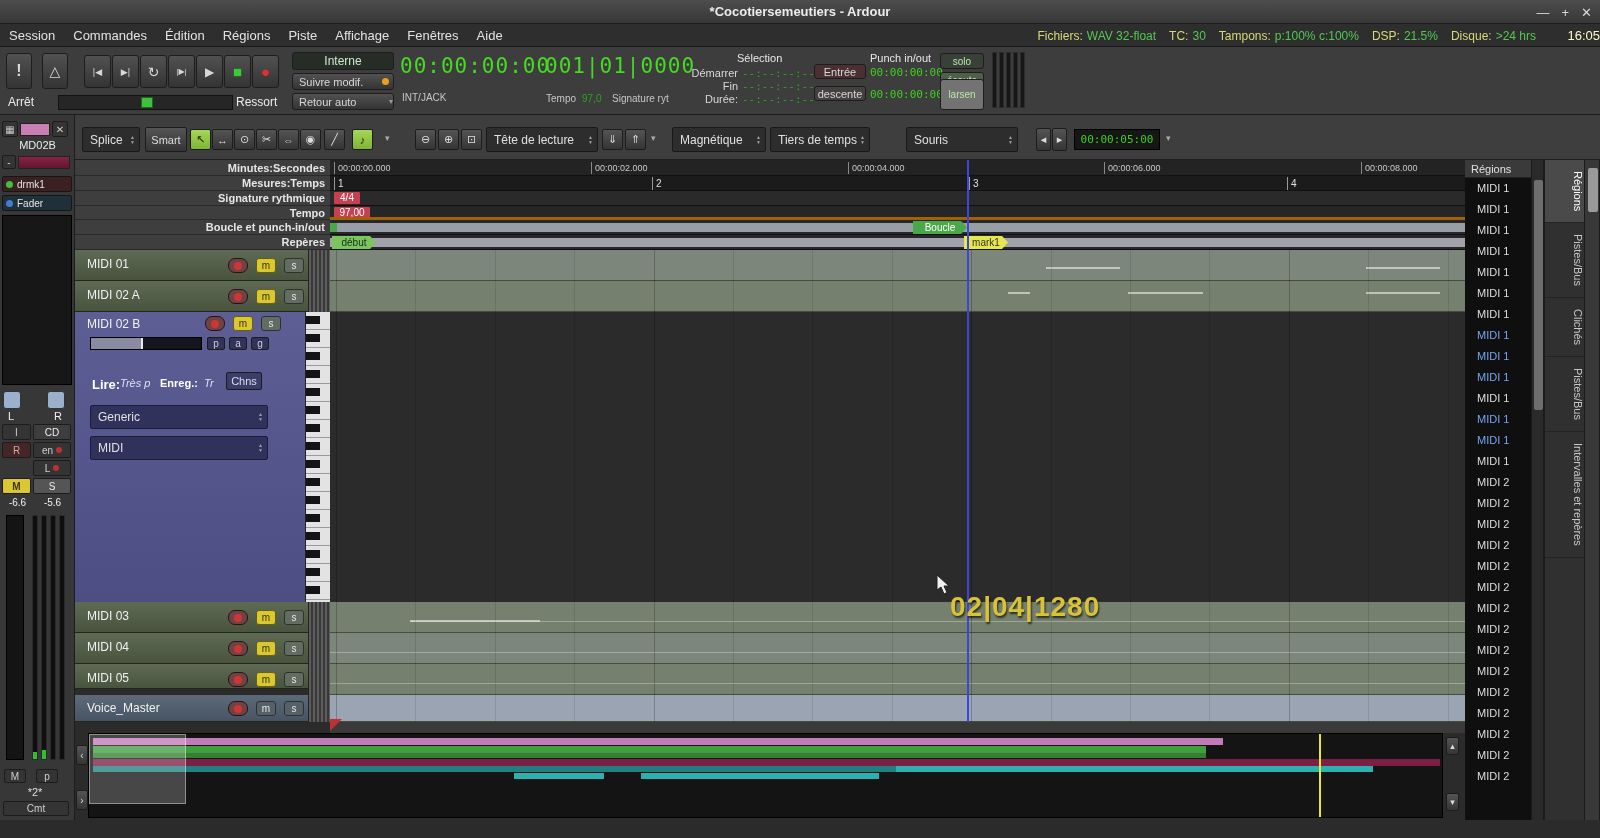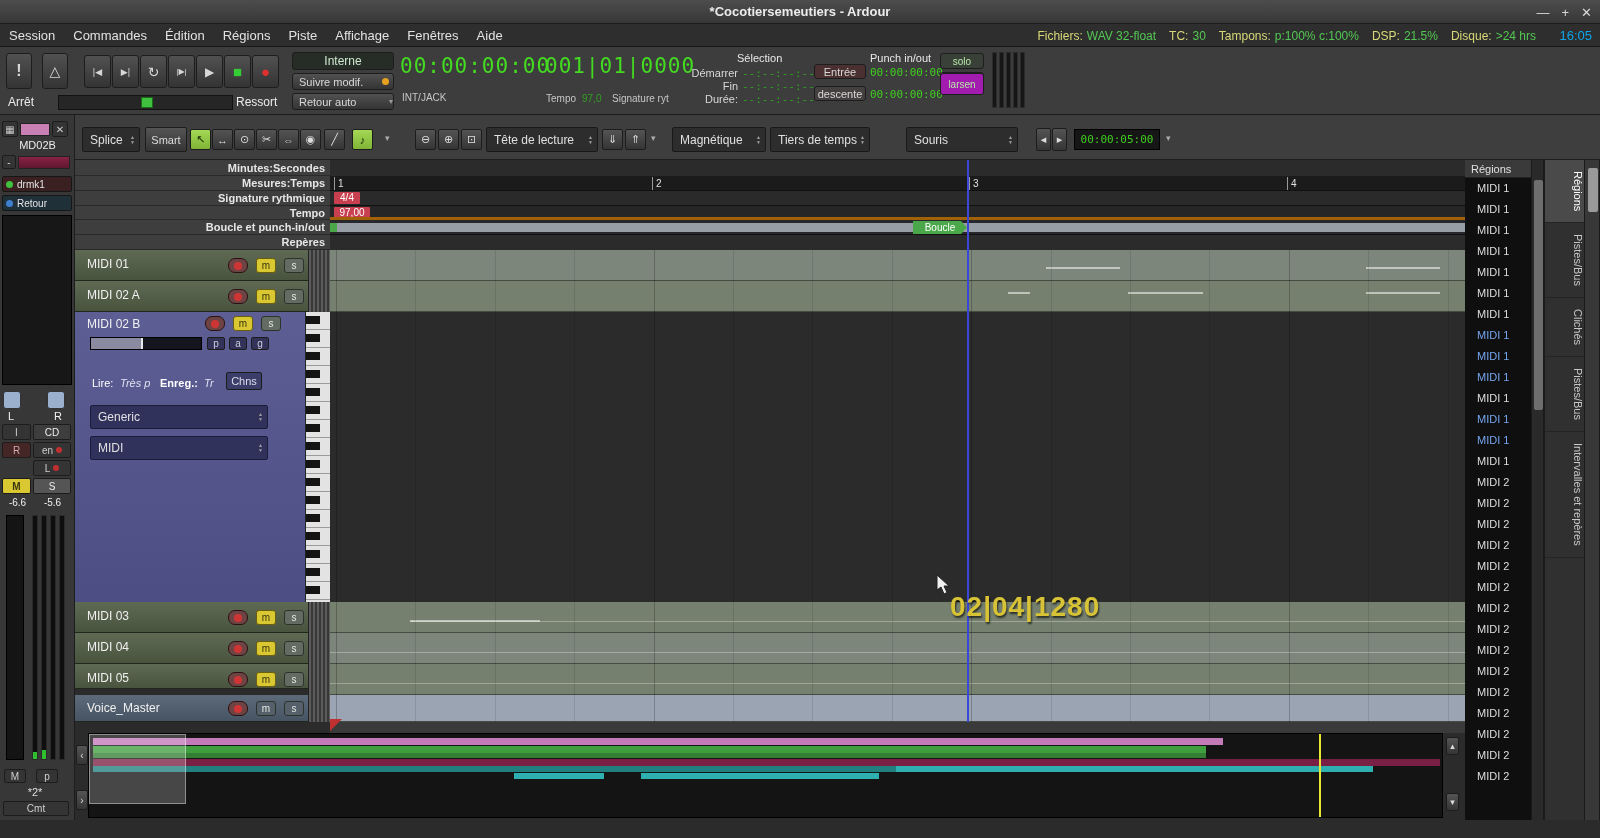--- a/index.html
+++ b/index.html
@@ -9,21 +9,21 @@
 
   
   .titlebar{position:absolute;left:0;top:0;width:1600px;height:24px;background:linear-gradient(#4d4d4d,#373737);border-bottom:1px solid #1d1d1d;display:flex;align-items:center;justify-content:center}
   .titlebar .title{font-weight:bold;color:#ececec;font-size:13px}
   .win-controls{position:absolute;right:8px;top:0;height:24px;display:flex;align-items:center;gap:12px;color:#d8d8d8;font-size:13px}
   .menubar{position:absolute;left:0;top:24px;width:1600px;height:23px;background:#2e2e2e;border-bottom:1px solid #191919;display:flex;align-items:center}
   .menu-item{padding:0 9px;height:23px;line-height:23px;color:#e2e2e2;font-size:13px}
   .menubar-status{position:absolute;right:64px;top:0;height:23px;display:flex;align-items:center;gap:13px;font-size:12px;white-space:nowrap}
   .status-item .slab{color:#d8d878;margin-right:4px}
   .status-item .sval{color:#53c853}
-  .menubar-clock{position:absolute;right:8px;top:0;height:23px;line-height:23px;color:#0ea5e9;font-size:13px}
+  .menubar-clock{position:absolute;right:0;top:0;height:23px;line-height:23px;color:#fef9c3;font-size:13px}
 
   
   .transport{position:absolute;left:0;top:47px;width:1600px;height:68px;background:#3d3d3d;border-bottom:1px solid #1c1c1c}
   .b{position:absolute;background:linear-gradient(#515151,#343434);border:1px solid #1d1d1d;border-radius:3px;color:#d8d8d8;display:flex;align-items:center;justify-content:center;font-size:12px;overflow:hidden}
   .clockbig{position:absolute;font-family:"DejaVu Sans Mono",monospace;font-size:21px;color:#45da22;letter-spacing:1px}
   .clocksub{position:absolute;font-size:10px;color:#c6c6c6}
   .tinygreen{color:#2f9f20}
   .dashclock{position:absolute;font-family:"DejaVu Sans Mono",monospace;font-size:11px;color:#2fa31f}
   .liveclock{position:absolute;font-family:"DejaVu Sans Mono",monospace;font-size:11px;color:#3fd01f}
   .ptitle{position:absolute;font-size:11px;color:#e8e8e8}
@@ -167,21 +167,21 @@
     <div class="plabel" style="left:684px;top:46px;width:54px">Durée:</div>
     <div class="dashclock" style="left:742px;top:46px">--:--:--:--</div>
 
     <div class="b" style="left:814px;top:17px;width:52px;height:15px;background:#4a3030;font-size:11px">Entrée</div>
     <div class="liveclock" style="left:870px;top:19px">00:00:00:00</div>
     <div class="b" style="left:814px;top:39px;width:52px;height:15px;background:#454040;font-size:11px">descente</div>
     <div class="liveclock" style="left:870px;top:41px">00:00:00:00</div>
 
     <div class="b" style="left:940px;top:6px;width:44px;height:16px;font-size:10px;background:#384038;color:#b8e8a8">solo</div>
     <div class="b" style="left:940px;top:25px;width:44px;height:16px;font-size:10px;background:#4f5f48;color:#cfe8b8">écoute</div>
-    <div class="b" style="left:940px;top:26px;width:44px;height:22px;font-size:10px;background:#a21caf;color:#b8e8a8">larsen</div>
+    <div class="b" style="left:940px;top:32px;width:44px;height:31px;font-size:10px;background:#737373;color:#b8e8a8">larsen</div>
 
     <div class="meterbar" style="left:992px;top:5px"></div>
     <div class="meterbar" style="left:999px;top:5px"></div>
     <div class="meterbar" style="left:1006px;top:5px"></div>
     <div class="meterbar" style="left:1013px;top:5px"></div>
     <div class="meterbar" style="left:1020px;top:5px"></div>
 
     <div style="position:absolute;left:8px;top:48px;font-size:12px;color:#ececec">Arrêt</div>
     <div style="position:absolute;left:58px;top:48px;width:175px;height:15px;background:#262626;border:1px solid #121212">
       <div style="position:absolute;left:82px;top:1px;width:12px;height:11px;background:#3fc03f;border:1px solid #1a6a1a"></div>
@@ -262,21 +262,21 @@
     <div style="position:absolute;left:0;top:24px;width:75px;text-align:center;font-size:11px;color:#ececec">MD02B</div>
     <div class="ms-btn" style="left:2px;top:40px;width:14px;height:14px">-</div>
     <div style="position:absolute;left:18px;top:41px;width:52px;height:13px;background:linear-gradient(#8a2245,#5e1830);border:1px solid #222"></div>
 
     <div class="procrow" style="top:61px;background:#3a2020">
       <span class="led" style="background:#3fc03f"></span>
       <span>drmk1</span>
     </div>
     <div class="procrow" style="top:80px;background:#203038">
       <span class="led" style="background:#3f7fd0"></span>
-      <span>Retour</span>
+      <span>Fader</span>
     </div>
 
     <div style="position:absolute;left:2px;top:100px;width:70px;height:170px;background:#171717;border:1px solid #000"></div>
 
     <div style="position:absolute;left:3px;top:276px;width:18px;height:18px;background:#9ab0cc;border-radius:3px;border:1px solid #333"></div>
     <div style="position:absolute;left:47px;top:276px;width:18px;height:18px;background:#9ab0cc;border-radius:3px;border:1px solid #333"></div>
     <div style="position:absolute;left:8px;top:295px;font-size:11px;color:#f0f0f0">L</div>
     <div style="position:absolute;left:54px;top:295px;font-size:11px;color:#f0f0f0">R</div>
 
     <div class="ms-btn" style="left:2px;top:309px;width:29px;height:16px">I</div>
@@ -348,21 +348,21 @@
     <div class="sbtn" style="left:186px;top:4px">s</div>
 
     <div style="position:absolute;left:15px;top:25px;width:112px;height:13px;background:#15151f;border:1px solid #000">
       <div style="position:absolute;left:0;top:0;width:45%;height:100%;background:#8a8aa0"></div>
       <div style="position:absolute;left:45%;top:0;width:2px;height:100%;background:#e8e8e8"></div>
     </div>
     <div class="ms-btn" style="left:132px;top:25px;width:18px;height:13px;background:#33335a;color:#ccd">p</div>
     <div class="ms-btn" style="left:154px;top:25px;width:18px;height:13px;background:#33335a;color:#ccd">a</div>
     <div class="ms-btn" style="left:176px;top:25px;width:18px;height:13px;background:#33335a;color:#ccd">g</div>
 
-    <div style="position:absolute;left:17px;top:65px;font-size:11px;font-weight:normal;color:#fff">Lire:</div>
+    <div style="position:absolute;left:17px;top:65px;font-size:13px;font-weight:bold;color:#fff">Lire:</div>
     <div style="position:absolute;left:45px;top:65px;font-size:11px;font-style:italic;color:#e0e0f0">Très p</div>
     <div style="position:absolute;left:85px;top:65px;font-size:11px;font-weight:bold;color:#fff">Enreg.:</div>
     <div style="position:absolute;left:129px;top:65px;font-size:11px;font-style:italic;color:#e0e0f0">Tr</div>
     <div class="ms-btn" style="left:151px;top:60px;width:36px;height:18px;background:#3c3e6a;color:#dde;font-size:11px">Chns</div>
 
     <div class="dd" style="left:15px;top:93px;width:178px;height:24px;background:#31325c;border-color:#1c1d3a">
       <span class="lbl">Generic</span>
       <span class="spin">
           <span>▲</span>
           <span>▼</span>
@@ -415,36 +415,48 @@
   <div class="thead bluegray" style="top:695px;height:27px">
     <div class="tname" style="top:6px">Voice_Master</div>
     <div class="recbtn" style="left:153px;top:6px">
         <span class="recdot"></span>
       </div>
     <div class="sbtn" style="left:181px;top:6px;background:#55606a">m</div>
     <div class="sbtn" style="left:209px;top:6px;background:#55606a">s</div>
   </div>
   <div class="grabber" style="left:308px;top:695px;height:27px"></div>
 
+  <div class="rrow" style="top:160px;height:16px;background:#232323;border-bottom:1px solid #111">
+      <div class="tick" style="left: 4px;">00:00:00.000</div>
+      <div class="tick" style="left: 261px;">00:00:02.000</div>
+      <div class="tick" style="left: 518px;">00:00:04.000</div>
+      <div class="tick" style="left: 774px;">00:00:06.000</div>
+      <div class="tick" style="left: 1031px;">00:00:08.000</div>
+    </div>
   <div class="rrow" style="top:176px;height:15px;background:#1b1b1b;border-bottom:1px solid #111">
       <div class="mtick" style="left: 4px;">1</div>
       <div class="mtick" style="left: 322px;">2</div>
       <div class="mtick" style="left: 639px;">3</div>
       <div class="mtick" style="left: 957px;">4</div>
     </div>
   <div class="rrow" style="top:191px;height:15px;background:#2a2a2a;border-bottom:1px solid #111">
     <div class="chip" style="left:4px;width:26px">4/4</div>
   </div>
   <div class="rrow" style="top:206px;height:14px;background:#262626;border-bottom:3px solid #a16207">
     <div class="chip" style="left:4px;width:36px">97,00</div>
   </div>
   <div class="rrow" style="top:220px;height:15px;background:#27272c;border-bottom:1px solid #111">
     <div style="position:absolute;left:0;top:3px;width:1135px;height:9px;background:#989ea6"></div>
     <div style="position:absolute;left:0;top:3px;width:7px;height:9px;background:#4aa84a"></div>
     <div class="markerchip" style="left:583px;width:54px;background:#4aa84a;color:#fff">Boucle</div>
+  </div>
+  <div class="rrow" style="top:235px;height:15px;background:#27272c;border-bottom:1px solid #111">
+    <div style="position:absolute;left:0;top:3px;width:1135px;height:9px;background:#a2a2ab"></div>
+    <div class="markerchip" style="left:2px;width:44px;background:#7cc45e;color:#14301a">début</div>
+    <div class="markerchip" style="left:634px;width:44px;background:#e6e650;color:#333">mark1</div>
   </div>
 
   <div class="lane" style="top:250px;height:31px;background:#7c867b">
     <div class="dash" style="left:716px;top:17px;width:74px;height:2px"></div>
     <div class="dash" style="left:1036px;top:17px;width:74px;height:2px"></div>
   </div>
   <div class="lane" style="top:281px;height:31px;background:#75806f">
     <div class="dash" style="left:678px;top:11px;width:22px;height:2px"></div>
     <div class="dash" style="left:798px;top:11px;width:75px;height:2px"></div>
     <div class="dash" style="left:1036px;top:11px;width:74px;height:2px"></div>

